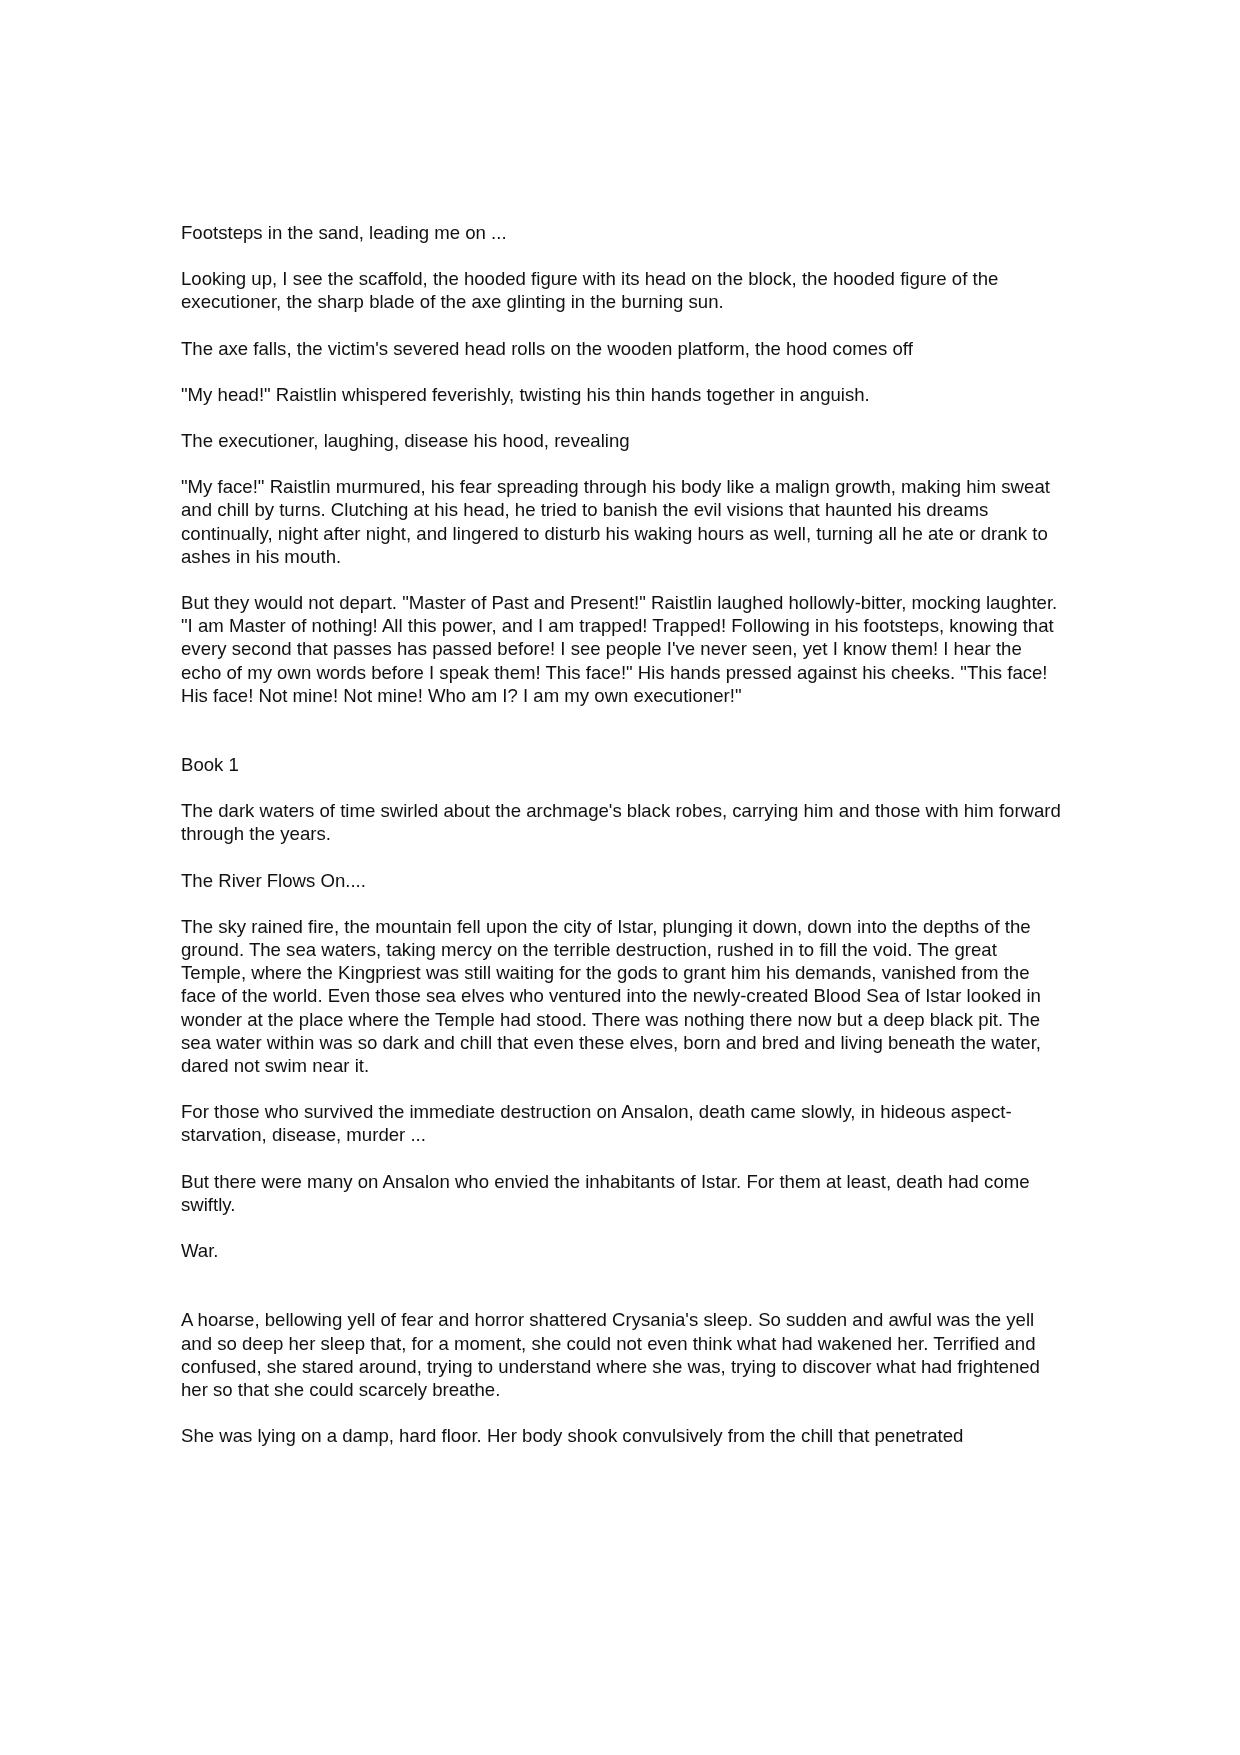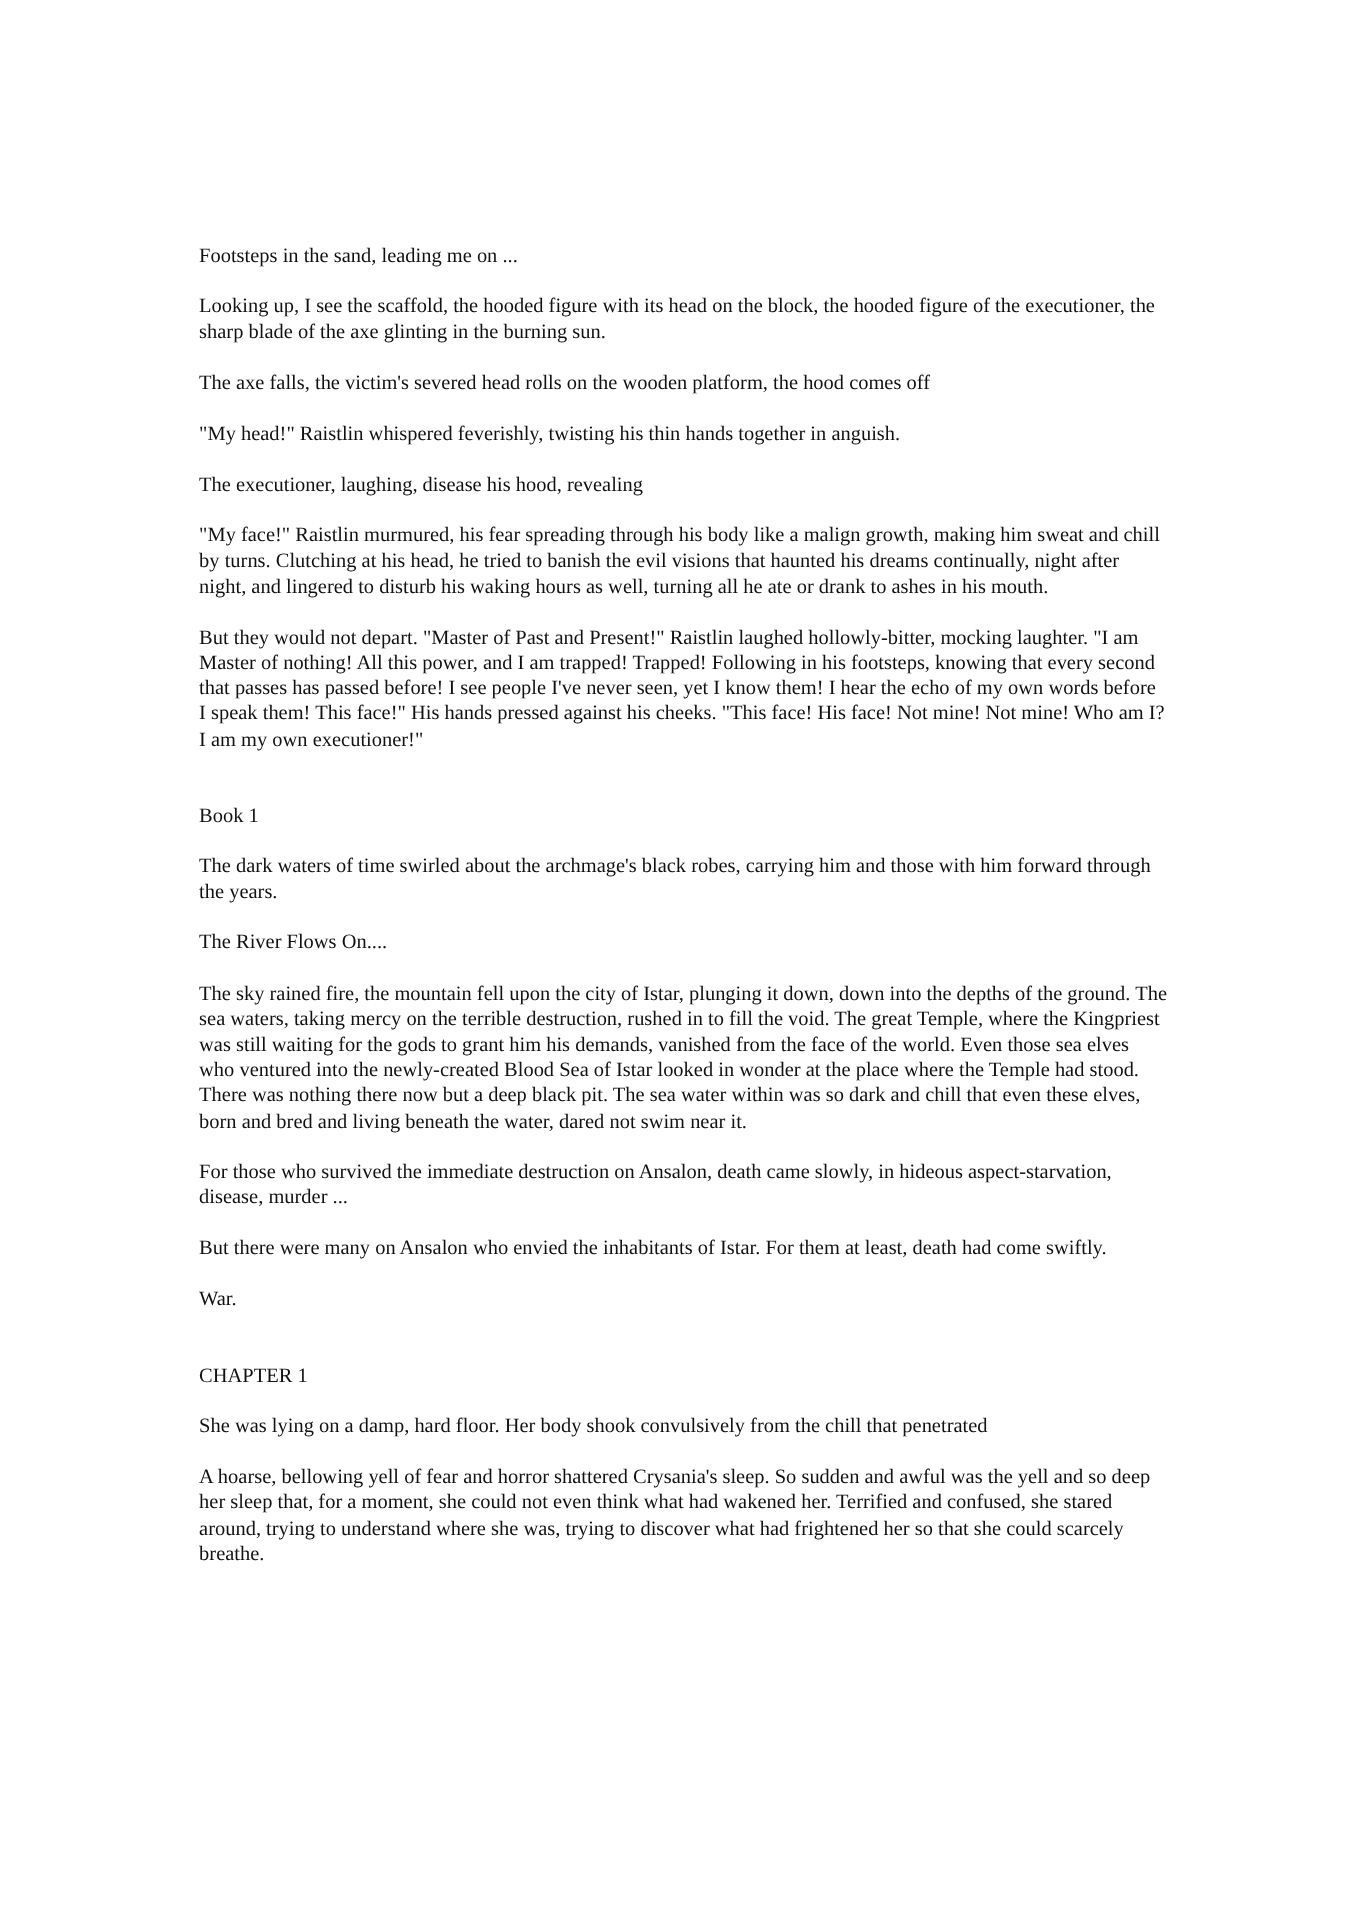--- a/index.html
+++ b/index.html
@@ -11,21 +11,21 @@
       width: 1240px;
       height: 1755px;
       position: relative;
       overflow: hidden;
     }
     .page {
       position: absolute;
       left: 181px;
       top: 221px;
       width: 880px;
-      font-family: Liberation Serif, serif;
+      font-family: Liberation Sans, sans-serif;
       font-size: 18.6px;
       line-height: 23.2px;
       color: #111111;
     }
     .para {
       margin: 0 0 23px 0;
       white-space: normal;
     }
     .gap-extra {
       margin-bottom: 46px;
@@ -42,16 +42,15 @@
   <p class="para">The executioner, laughing, disease his hood, revealing</p>
   <p class="para">"My face!" Raistlin murmured, his fear spreading through his body like a malign growth, making him sweat and chill by turns. Clutching at his head, he tried to banish the evil visions that haunted his dreams continually, night after night, and lingered to disturb his waking hours as well, turning all he ate or drank to ashes in his mouth.</p>
   <p class="para gap-extra">But they would not depart. "Master of Past and Present!" Raistlin laughed hollowly-bitter, mocking laughter. "I am Master of nothing! All this power, and I am trapped! Trapped! Following in his footsteps, knowing that every second that passes has passed before! I see people I've never seen, yet I know them! I hear the echo of my own words before I speak them! This face!" His hands pressed against his cheeks. "This face! His face! Not mine! Not mine! Who am I? I am my own executioner!"</p>
   <p class="para">Book 1</p>
   <p class="para">The dark waters of time swirled about the archmage's black robes, carrying him and those with him forward through the years.</p>
   <p class="para">The River Flows On....</p>
   <p class="para">The sky rained fire, the mountain fell upon the city of Istar, plunging it down, down into the depths of the ground. The sea waters, taking mercy on the terrible destruction, rushed in to fill the void. The great Temple, where the Kingpriest was still waiting for the gods to grant him his demands, vanished from the face of the world. Even those sea elves who ventured into the newly-created Blood Sea of Istar looked in wonder at the place where the Temple had stood. There was nothing there now but a deep black pit. The sea water within was so dark and chill that even these elves, born and bred and living beneath the water, dared not swim near it.</p>
   <p class="para">For those who survived the immediate destruction on Ansalon, death came slowly, in hideous aspect-starvation, disease, murder ...</p>
   <p class="para">But there were many on Ansalon who envied the inhabitants of Istar. For them at least, death had come swiftly.</p>
   <p class="para gap-extra">War.</p>
-  <p class="para">CHAPTER 1</p>
+  <p class="para">A hoarse, bellowing yell of fear and horror shattered Crysania's sleep. So sudden and awful was the yell and so deep her sleep that, for a moment, she could not even think what had wakened her. Terrified and confused, she stared around, trying to understand where she was, trying to discover what had frightened her so that she could scarcely breathe.</p>
   <p class="para">She was lying on a damp, hard floor. Her body shook convulsively from the chill that penetrated</p>
-  <p class="para">A hoarse, bellowing yell of fear and horror shattered Crysania's sleep. So sudden and awful was the yell and so deep her sleep that, for a moment, she could not even think what had wakened her. Terrified and confused, she stared around, trying to understand where she was, trying to discover what had frightened her so that she could scarcely breathe.</p>
 </div>
 
 </body></html>

